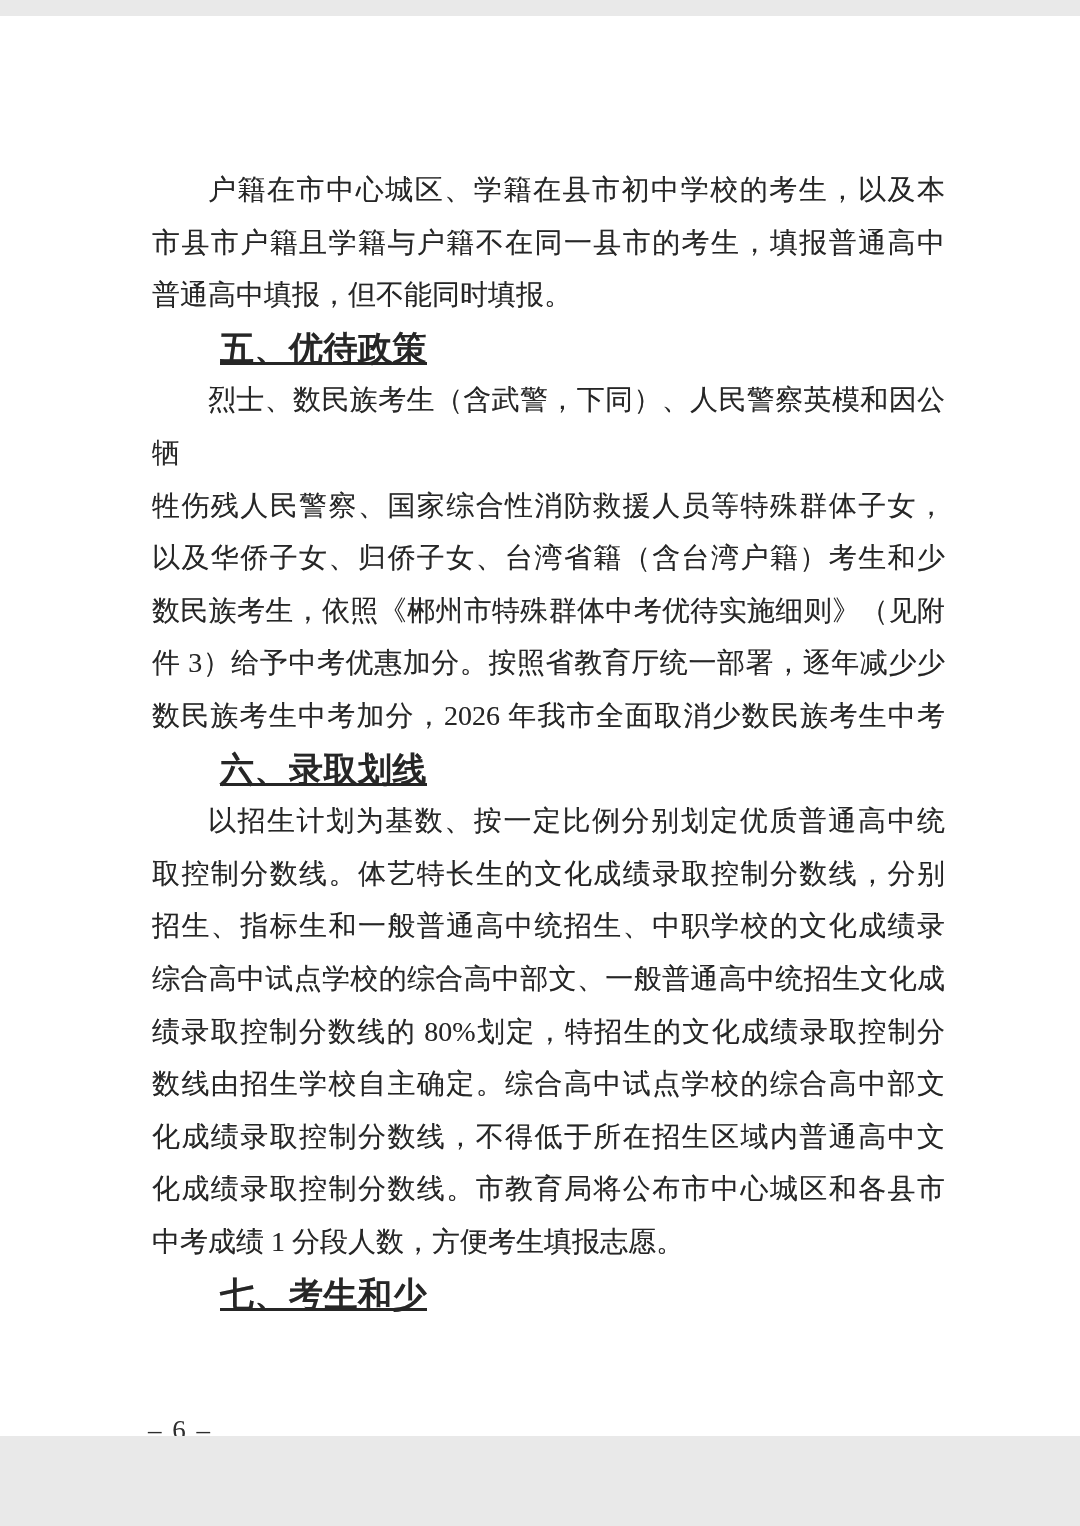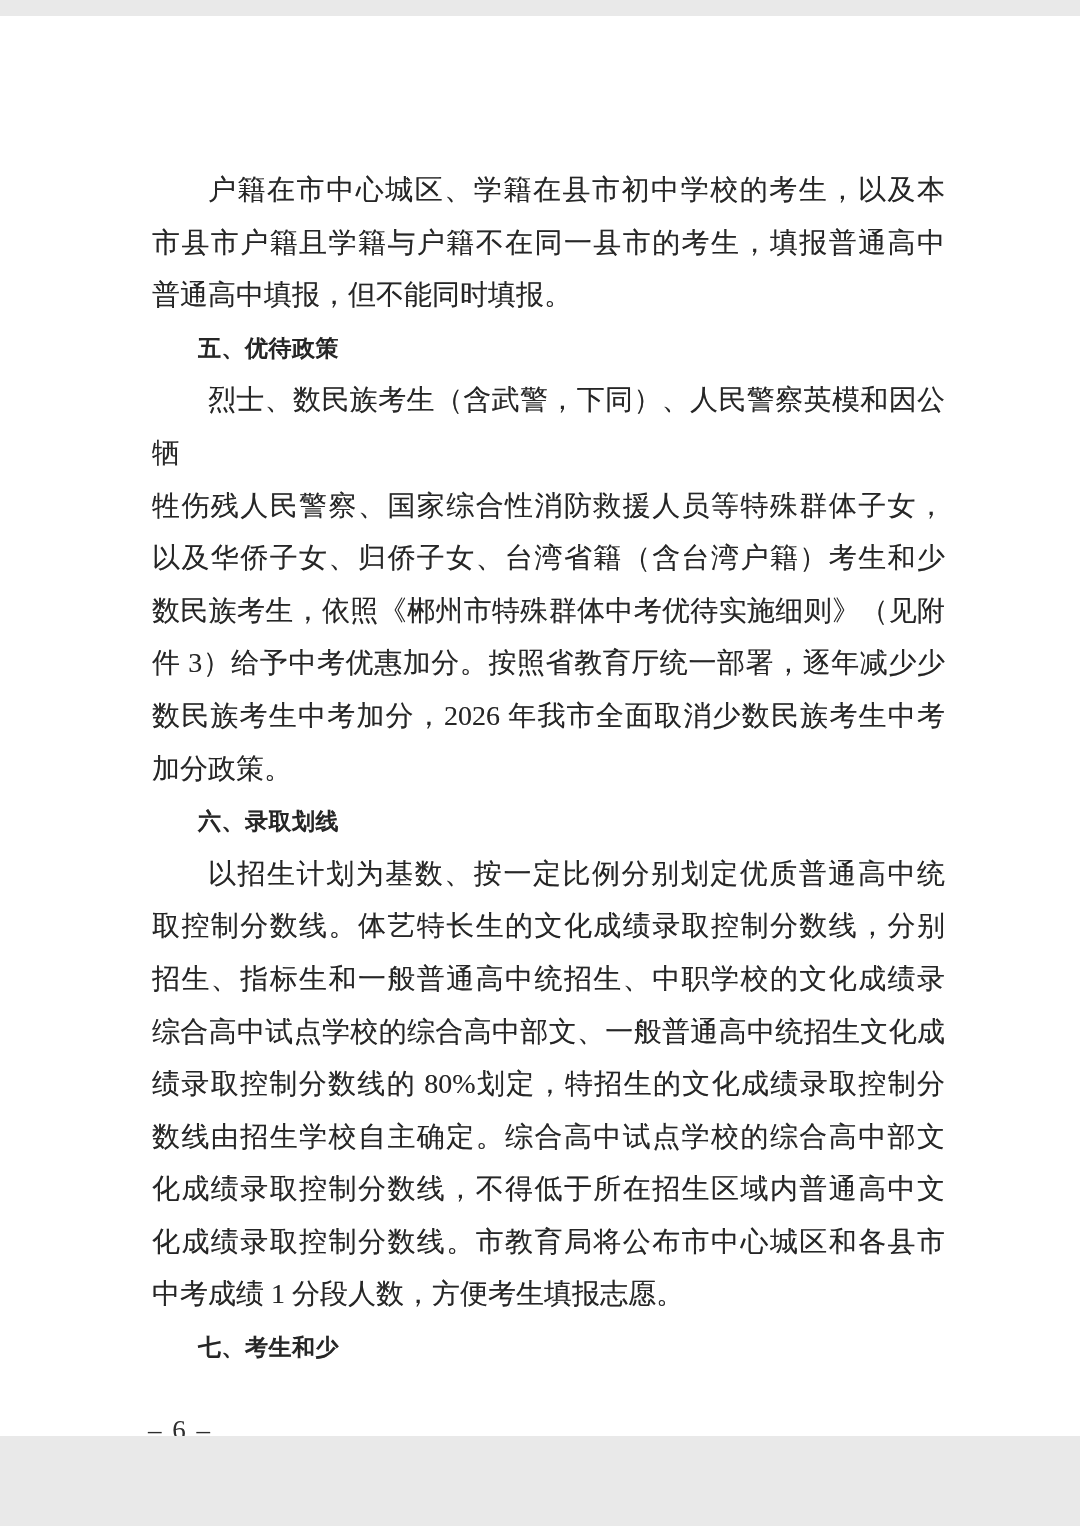--- a/index.html
+++ b/index.html
@@ -37,24 +37,25 @@
     text-align:justify;
     text-align-last:justify;
     text-justify:inter-character;
   }
   .line.first{
     text-indent:2em;
   }
   .heading{
     font-family:"Liberation Sans","DejaVu Sans",sans-serif;
     font-weight:700;
-    font-size:23px;
+    font-size:34px;
     line-height:52.6px;
     text-indent:2em;
     letter-spacing:0.5px;
+    text-decoration:underline;
   }
   
   .page-number{
     position:absolute;
     left:148px;
     top:1398px;
     font-size:27px;
     line-height:32px;
     letter-spacing:2px;
     color:#2e2e2e;
@@ -98,21 +99,20 @@
         <div class="line">普通高中填报，但不能同时填报。</div>
       </div>
       <div class="heading">五、优待政策</div>
       <div class="paragraph">
         <div class="line fill first">烈士、数民族考生（含武警，下同）、人民警察英模和因公牺</div>
         <div class="line fill">牲伤残人民警察、国家综合性消防救援人员等特殊群体子女，</div>
         <div class="line fill">以及华侨子女、归侨子女、台湾省籍（含台湾户籍）考生和少</div>
         <div class="line fill">数民族考生，依照《郴州市特殊群体中考优待实施细则》（见附</div>
         <div class="line fill">件 3）给予中考优惠加分。按照省教育厅统一部署，逐年减少少</div>
         <div class="line fill">数民族考生中考加分，2026 年我市全面取消少数民族考生中考</div>
-        <div class="line">加分政策。</div>
       </div>
       <div class="heading">六、录取划线</div>
       <div class="paragraph">
         <div class="line fill first">以招生计划为基数、按一定比例分别划定优质普通高中统</div>
         <div class="line fill">取控制分数线。体艺特长生的文化成绩录取控制分数线，分别</div>
         <div class="line fill">招生、指标生和一般普通高中统招生、中职学校的文化成绩录</div>
         <div class="line fill">综合高中试点学校的综合高中部文、一般普通高中统招生文化成</div>
         <div class="line fill">绩录取控制分数线的 80%划定，特招生的文化成绩录取控制分</div>
         <div class="line fill">数线由招生学校自主确定。综合高中试点学校的综合高中部文</div>
         <div class="line fill">化成绩录取控制分数线，不得低于所在招生区域内普通高中文</div>

